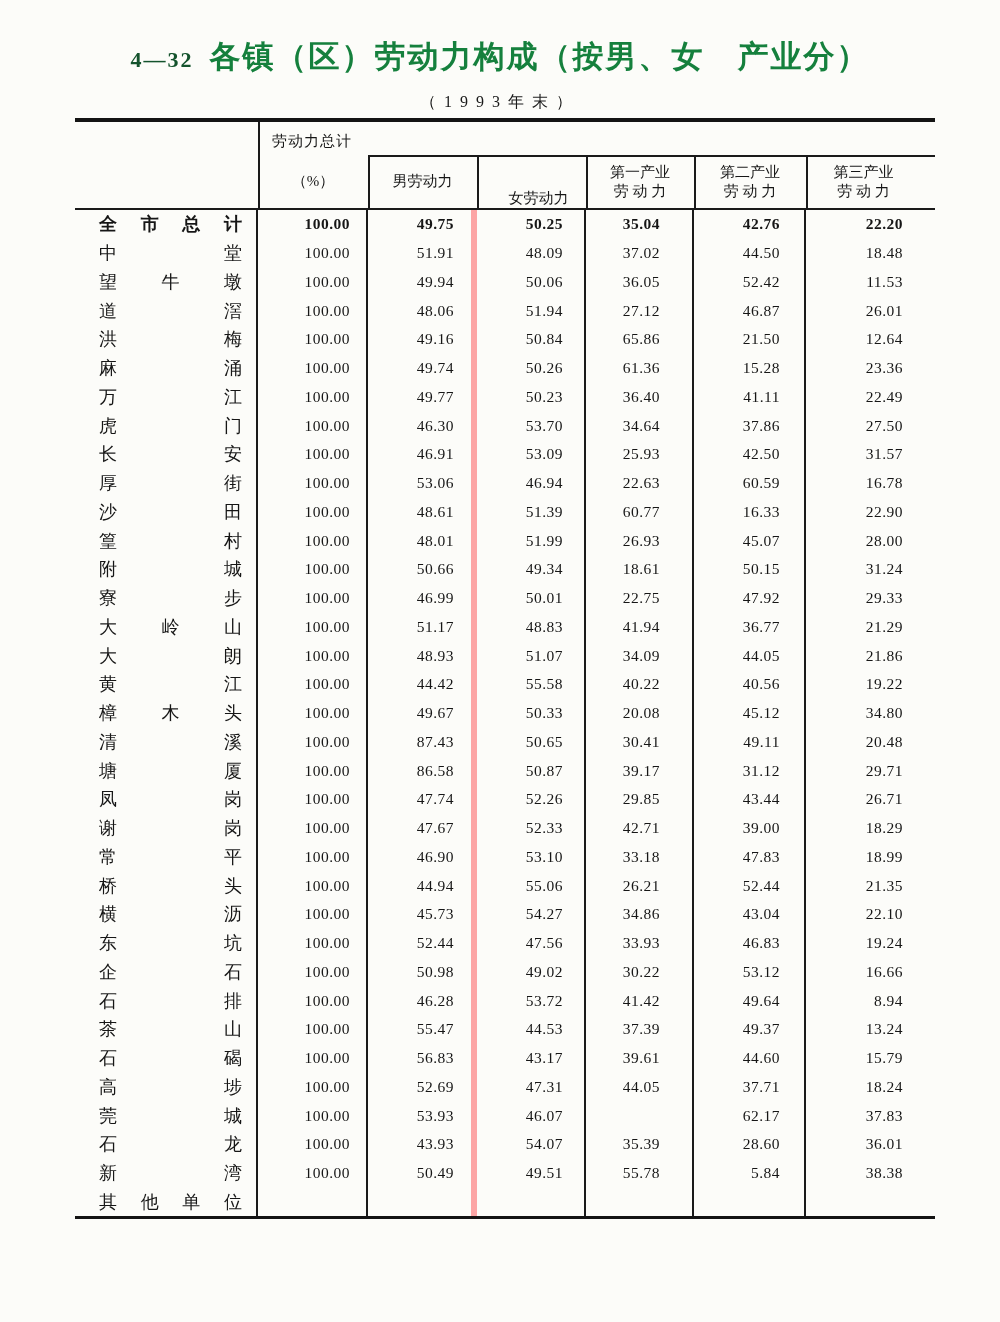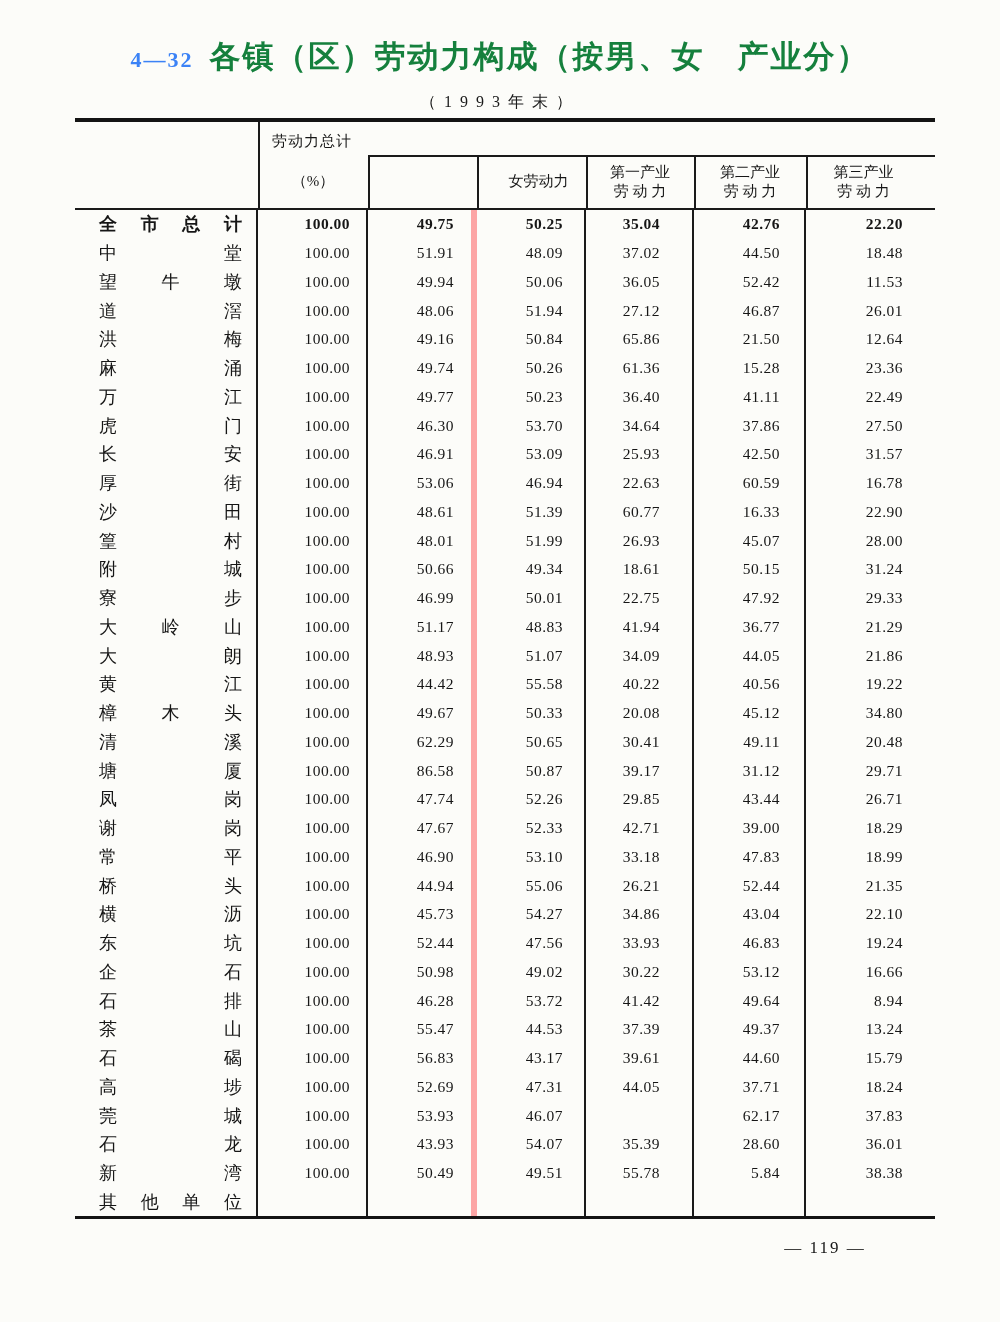--- a/index.html
+++ b/index.html
@@ -13,21 +13,21 @@
   }
   .page { position:absolute; inset:0; }
 
   
   .title-row {
     position:absolute; top:36px; left:0; width:100%;
     text-align:center; white-space:nowrap;
   }
   .title-prefix {
     font-size:22px; font-weight:700; letter-spacing:2px;
-    margin-right:16px; color:#3b82f6;
+    margin-right:16px; color:#14532d;
   }
   .title-main {
     font-size:31px; font-weight:800; letter-spacing:2px; color:#15803d;
   }
   .subtitle {
     position:absolute; top:92px; left:0; width:100%;
     text-align:center; font-size:16px; letter-spacing:8px; color:#1a1a1a;
   }
 
   
@@ -55,21 +55,21 @@
   .h-total-2 {
     position:absolute; left:183px; top:50px; width:110px;
     text-align:center; font-size:15px;
   }
   .subhead {
     position:absolute; top:33px; height:53px;
     display:flex; flex-direction:column; align-items:center; justify-content:center;
     line-height:19px; text-align:center;
   }
   .sh-male     { left:293px; width:109px; }
-  .sh-female   { left:402px; width:123px; }
+  .sh-female   { left:402px; width:123px;justify-content:flex-end; }
   .sh-primary  { left:511px; width:108px; }
   .sh-secondary{ left:619px; width:112px; }
   .sh-tertiary { left:731px; width:129px; padding-right:14px; box-sizing:border-box; }
 
   
   .tbody { position:relative; }
   .trow {
     display:flex; height:28.75px; align-items:center;
     font-size:15.5px; font-weight:500;
   }
@@ -118,20 +118,23 @@
       <div class="hline" style="left:293px; right:0; top:33px;"></div>
       <div class="vline" style="left:293px; top:33px; height:53px;"></div>
       <div class="vline" style="left:402px; top:33px; height:53px;"></div>
       <div class="vline" style="left:511px; top:33px; height:53px;"></div>
       <div class="vline" style="left:619px; top:33px; height:53px;"></div>
       <div class="vline" style="left:731px; top:33px; height:53px;"></div>
 
       <div class="h-total-1">劳动力总计</div>
       <div class="h-total-2">（%）</div>
 
+      <div class="subhead sh-male">
+        <span>男劳动力</span>
+      </div>
       <div class="subhead sh-female">
         <span>女劳动力</span>
       </div>
       <div class="subhead sh-primary">
         <span>第一产业</span>
         <span>劳 动 力</span>
       </div>
       <div class="subhead sh-secondary">
         <span>第二产业</span>
         <span>劳 动 力</span>
@@ -381,21 +384,21 @@
     <div class="cell num-cell c-secondary">45.12</div>
     <div class="cell num-cell c-tertiary">34.80</div>
   </div>
 
   <div class="trow">
     <div class="cell name-cell">
             <span>清</span>
             <span>溪</span>
           </div>
     <div class="cell num-cell c-total">100.00</div>
-    <div class="cell num-cell c-male">62.29</div>
+    <div class="cell num-cell c-male">87.43</div>
     <div class="cell num-cell c-female">50.65</div>
     <div class="cell num-cell c-primary">30.41</div>
     <div class="cell num-cell c-secondary">49.11</div>
     <div class="cell num-cell c-tertiary">20.48</div>
   </div>
 
   <div class="trow">
     <div class="cell name-cell">
             <span>塘</span>
             <span>厦</span>
@@ -600,14 +603,13 @@
     <div class="cell num-cell c-total"></div>
     <div class="cell num-cell c-male"></div>
     <div class="cell num-cell c-female"></div>
     <div class="cell num-cell c-primary"></div>
     <div class="cell num-cell c-secondary"></div>
     <div class="cell num-cell c-tertiary"></div>
   </div>
 </div>
   </div>
 
-  <div class="page-number">— 119 —</div>
 </div>
 
 </body></html>

